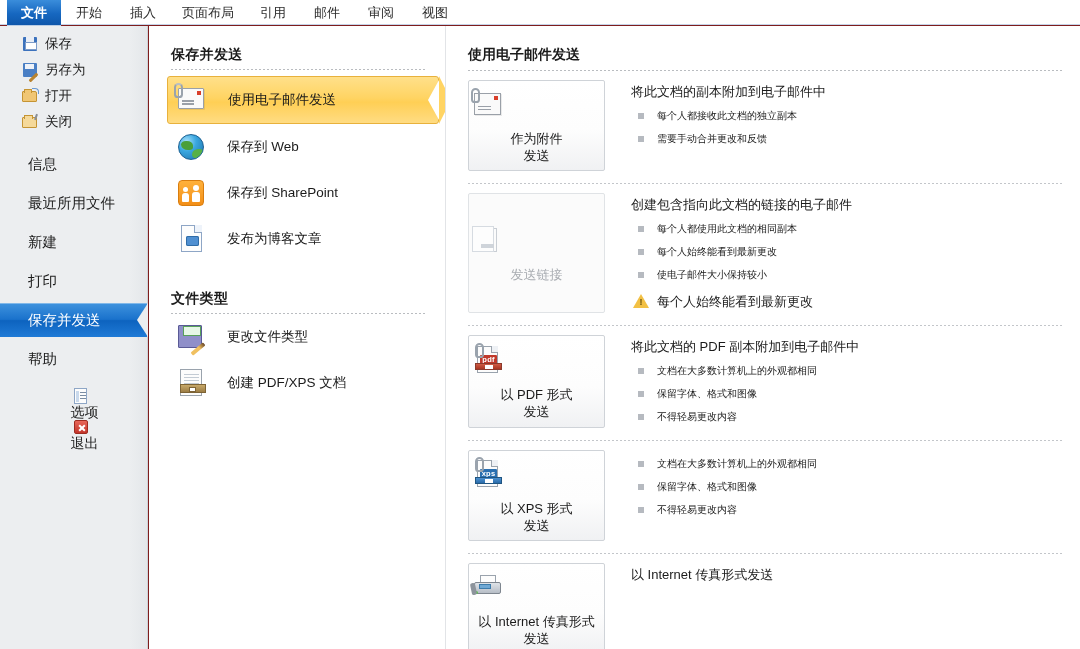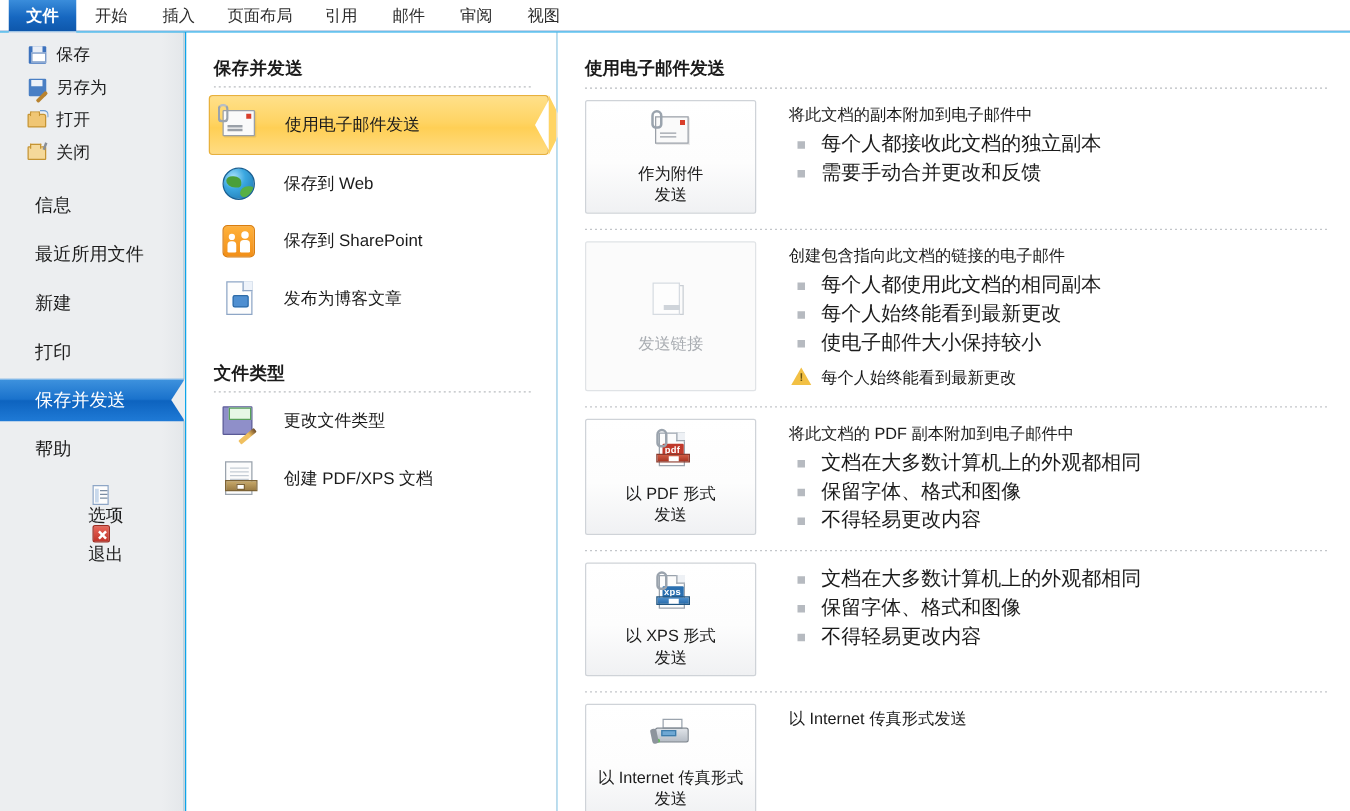--- a/index.html
+++ b/index.html
@@ -2,21 +2,21 @@
 <html><head>
 <meta charset="utf-8">
 <style>
   * { box-sizing: border-box; margin: 0; padding: 0; }
   html, body {
     width: 1080px; height: 649px;
     background: #ffffff;
     font-family: "Liberation Sans", "DejaVu Sans", sans-serif;
     overflow: hidden;
   }
-  #app { position: relative; width: 1080px; height: 649px; background:#0ea5e9; }
+  #app { position: relative; width: 1080px; height: 649px; background:#7f1d1d; }
 
   
   .ribbon-bar {
     position: absolute; left: 0; top: 0; width: 1080px; height: 25px;
     background: #ffffff;
     border-bottom: 1px solid #c6d4e8;
   }
   .tab {
     position: absolute; top: 0; height: 25px;
     line-height: 25px;
@@ -191,37 +191,37 @@
     background-image: linear-gradient(to right,#b9bcc0 42%, rgba(255,255,255,0) 0%);
     background-size: 4px 1px; background-repeat: repeat-x;
   }
   .r-row { display: flex; margin: 9px 16px 0 22px; }
   .big-btn {
     width: 137px; min-height: 91px;
     background: linear-gradient(to bottom,#ffffff 0%,#fdfdfd 55%,#f0f1f3 100%);
     border: 1px solid #cfd3d8;
     border-radius: 2px;
     display: flex; flex-direction: column;
-    align-items: center; justify-content: center;
+    justify-content: center;
     flex: 0 0 137px;
     cursor: default;
   }
   .big-btn.disabled { background:#fbfbfb; border-color:#e0e3e6; }
   .big-btn .bb-ic { width: 36px; height: 34px; position: relative; margin-bottom: 8px; }
   .big-btn .bb-lbl {
     font-size: 13px; color: #1b1b1b; text-align: center; line-height: 17px;
     white-space: nowrap;
   }
   .big-btn.disabled .bb-lbl { color: #a9adb2; }
   .r-desc { margin-left: 26px; padding-top: 2px; }
   .r-title { font-size: 13px; color: #1b1b1b; line-height: 19px; margin-bottom: 3px; }
   .r-bullets { list-style: none; }
   .r-bullets li {
     position: relative; padding-left: 26px;
-    font-size: 16px; color: #1b1b1b; line-height: 23px;
+    font-size: 10px; color: #1b1b1b; line-height: 23px;
   }
   .r-bullets li::before {
     content: ""; position: absolute; left: 7px; top: 9px;
     width: 6px; height: 6px; background: #b6bac0;
   }
   .r-warn {
     position: relative; padding-left: 26px; margin-top: 4px;
     font-size: 13px; color: #1b1b1b; line-height: 23px;
   }
   .warn-ic {

